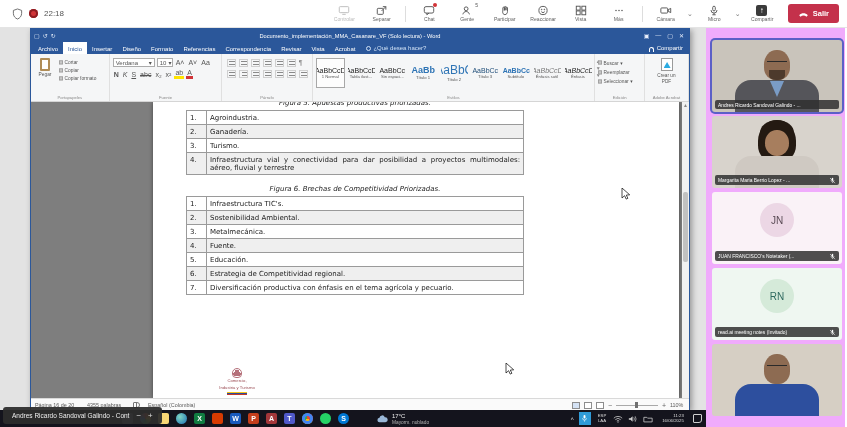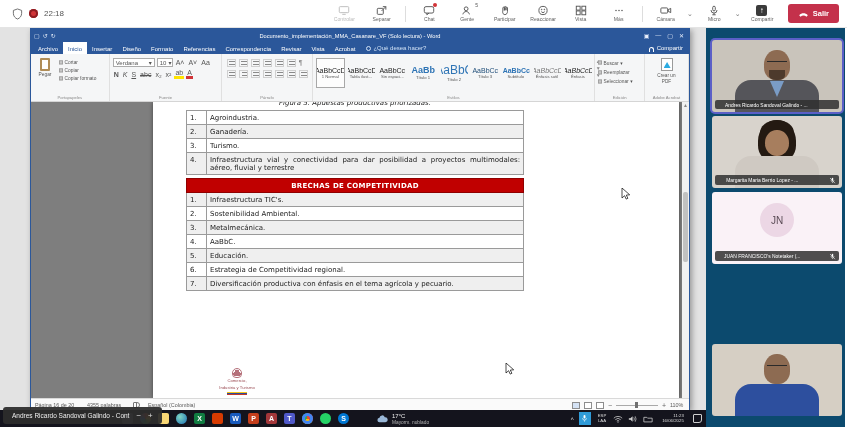--- a/index.html
+++ b/index.html
@@ -139,21 +139,21 @@
   .wtemp { font-size:6px; color:#eee; }
   .wdesc { font-size:6px; color:#b5b5b5; transform:scale(.8); transform-origin:0 50%; white-space:nowrap; }
   .tray { margin-left:auto; display:flex; align-items:center; gap:5px; padding-right:4px; }
   .tray svg { flex:none; }
   .caret { color:#ddd; font-size:6px; cursor:pointer; }
   .micblue { width:12px; height:13px; background:#2f9bd8; display:flex; align-items:center; justify-content:center; cursor:pointer; }
   .stack { display:flex; flex-direction:column; line-height:1.05; color:#ddd; font-size:6px; transform:scale(.72); transform-origin:center; text-align:center; white-space:nowrap; cursor:pointer; }
   .notif { width:9px; height:9px; border:1px solid #cfcfcf; border-radius:1px 1px 3px 1px; cursor:pointer; }
 
   
-  .rail { position:absolute; left:706px; top:28px; width:139px; height:399px; background:#0c4a6e; z-index:45;text-align:center; }
+  .rail { position:absolute; left:706px; top:28px; width:139px; height:399px; background:#f0abfc; z-index:45; }
   .tile { position:absolute; left:6px; width:130px; height:72px; border-radius:3px; overflow:hidden; background:#c9c4bb; cursor:pointer; }
   .tile.active { box-shadow:0 0 0 2px #5b5fc7; }
   .tlabel { position:absolute; left:3px; right:3px; bottom:3px; background:rgba(48,48,48,.85); color:#fff;
             border-radius:2px; padding:1.5px 3px; display:flex; align-items:center; gap:3px; overflow:hidden; }
   .tname { font-size:6px; transform:scale(.82); transform-origin:0 50%; white-space:nowrap; flex:1; }
   .tlabel svg { flex:none; margin-left:auto; }
   .head { position:absolute; width:26px; height:30px; border-radius:48% 48% 42% 42%; background:#8d6b52; left:52px; top:10px; }
   .glasses { position:absolute; left:55px; top:21px; width:20px; height:4px; border-top:1.5px solid #2a2a2a; }
   .beard { position:absolute; left:57px; top:30px; width:16px; height:10px; border-radius:0 0 45% 45%; background:#4d3a2c; }
   .torso { position:absolute; width:84px; height:36px; left:23px; top:40px; border-radius:16px 16px 0 0; background:#55555a; }
@@ -478,41 +478,39 @@
                 <td>Turismo.</td>
               </tr>
           <tr>
                 <td class="num">4.</td>
                 <td class="just">Infraestructura vial y conectividad para dar posibilidad a proyectos multimodales: aéreo, fluvial y terrestre</td>
               </tr>
         </tbody>
           </table>
 
 
+        <div class="cap cap2">Figura 6. Brechas de Competitividad Priorizadas.</div>
 
         <table class="dtab">
           <tbody>
-              <tr>
-                <th colspan="2">BRECHAS DE COMPETITIVIDAD</th>
-              </tr>
           <tr>
                 <td class="num">1.</td>
                 <td><span>Infraestructura </span><span class="tic">TIC's.</span></td>
               </tr>
           <tr>
                 <td class="num">2.</td>
                 <td>Sostenibilidad Ambiental.</td>
               </tr>
           <tr>
                 <td class="num">3.</td>
                 <td>Metalmecánica.</td>
               </tr>
           <tr>
                 <td class="num">4.</td>
-                <td>AaBbC.</td>
+                <td>Fuente.</td>
               </tr>
           <tr>
                 <td class="num">5.</td>
                 <td>Educación.</td>
               </tr>
           <tr>
                 <td class="num">6.</td>
                 <td>Estrategia de Competitividad regional.</td>
               </tr>
           <tr>
@@ -660,19 +658,30 @@
     <div class="tlabel">
       <span class="tname">JUAN FRANCISCO's Notetaker (...</span>
       <svg width="7" height="7" viewBox="0 0 10 10">
           <rect x="4" y="1" width="2" height="4.5" rx="1" fill="#fff"></rect>
           <path d="M2.8 4.5a2.2 2.2 0 0 0 4.4 0M5 7.2v1.3" stroke="#fff" fill="none" stroke-width=".8"></path>
           <line x1="1.5" y1="1.5" x2="8.5" y2="8.8" stroke="#fff" stroke-width=".9"></line>
         </svg>
     </div>
   </div>
 
+  <div class="tile avatar-tile bg-rn" style="top:240px">
+    <span class="avatar av-rn">RN</span>
+    <div class="tlabel">
+      <span class="tname">read.ai meeting notes (Invitado)</span>
+      <svg width="7" height="7" viewBox="0 0 10 10">
+          <rect x="4" y="1" width="2" height="4.5" rx="1" fill="#fff"></rect>
+          <path d="M2.8 4.5a2.2 2.2 0 0 0 4.4 0M5 7.2v1.3" stroke="#fff" fill="none" stroke-width=".8"></path>
+          <line x1="1.5" y1="1.5" x2="8.5" y2="8.8" stroke="#fff" stroke-width=".9"></line>
+        </svg>
+    </div>
+  </div>
 
   <div class="tile bg-t5" style="top:316px">
     <span class="torso" style="background:#2d4f9e"></span>
     <span class="head"></span>
     <span class="glasses"></span>
   </div>
 </div>
 
 </body></html>

